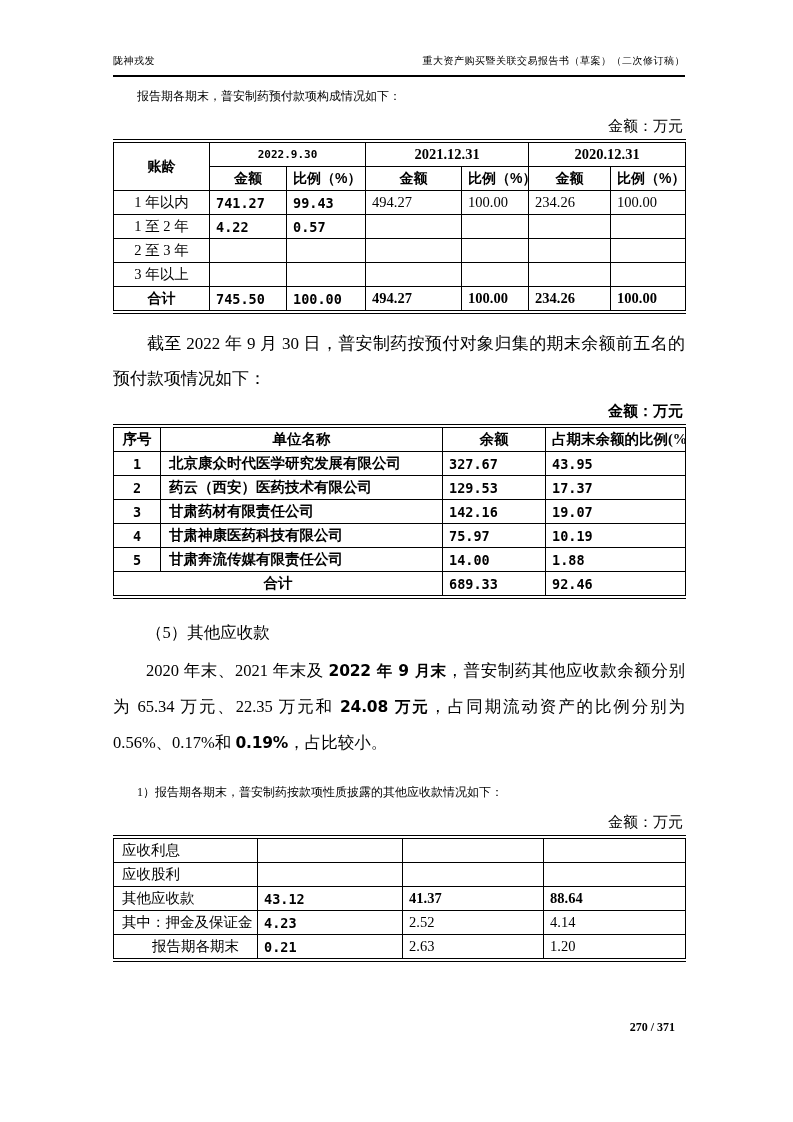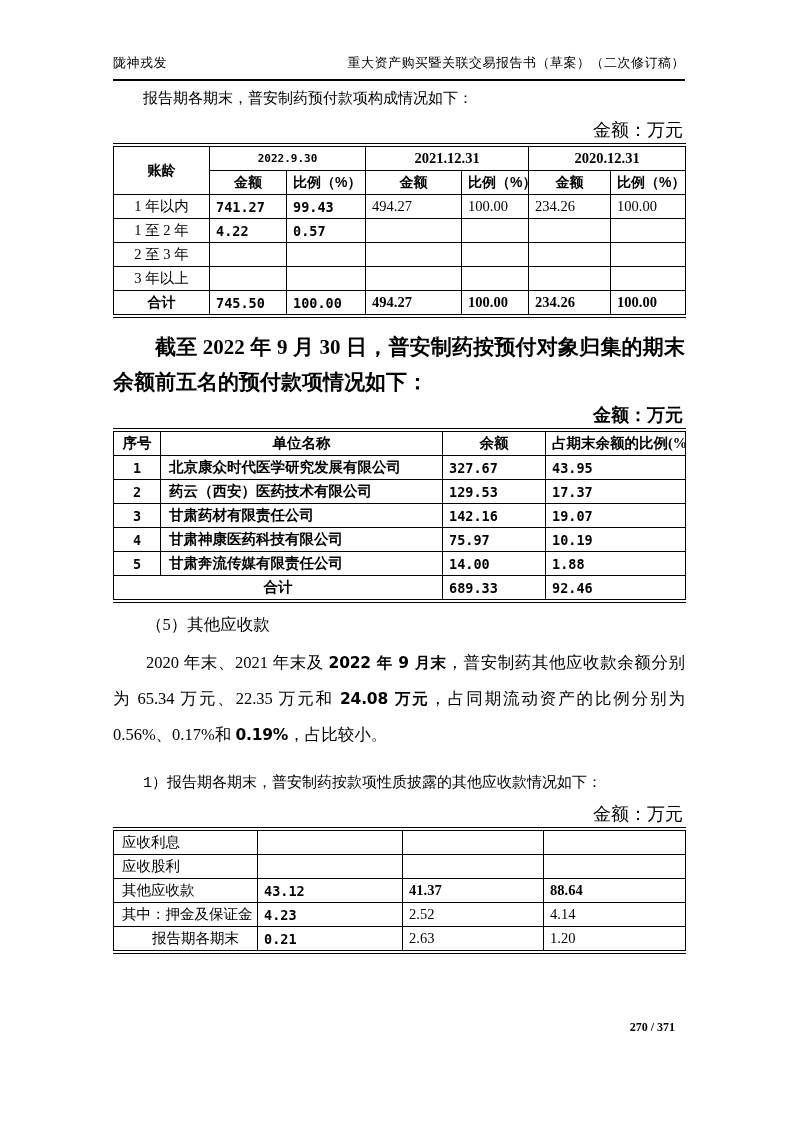--- a/index.html
+++ b/index.html
@@ -4,33 +4,33 @@
 <style>
   html,body{margin:0;padding:0;background:#fff;}
   body{
     width:793px;height:1122px;position:relative;overflow:hidden;
     font-family:"Liberation Serif","DejaVu Serif",serif;color:#000;
     -webkit-font-smoothing:antialiased;
   }
   .page-header{
     margin:54px 108px 0 113px;
     display:flex;justify-content:space-between;align-items:flex-end;
-    font-size:13px;letter-spacing:.5px;
+    font-size:10px;letter-spacing:.5px;
     padding-bottom:7px;border-bottom:2px solid #000;
   }
   .content{margin:0 108px 0 113px;width:572px;}
   p{margin:0;}
   .p-body{font-size:16.5px;line-height:40px;text-align:justify;margin-top:12px;}
-  .p-follow{font-size:15px;line-height:30px;text-indent:2em;margin-top:4px;font-family:Liberation Mono, monospace;}
+  .p-follow{font-size:12px;line-height:30px;text-indent:2em;margin-top:4px;}
   .emph{font-weight:bold;}
   .emph-num{font-weight:bold;font-family:"DejaVu Sans","Liberation Sans",sans-serif;font-size:15.5px;letter-spacing:-0.2px;}
-  .unit-line{font-size:18px;text-align:right;margin:6px 2px 4px 0;line-height:18px;}
+  .unit-line{font-size:15px;text-align:right;margin:6px 2px 4px 0;line-height:18px;}
   .unit-bold{font-weight:bold;}
-  .p-kai{font-weight:bold;font-size:21px;line-height:35px;text-align:justify;text-indent:2em;margin-top:12px;}
-  .h-sub{font-size:16.5px;line-height:28px;text-indent:2em;margin-top:8px;}
+  .p-kai{font-weight:normal;font-size:17px;line-height:35px;text-align:justify;text-indent:2em;margin-top:12px;}
+  .h-sub{font-size:16.5px;line-height:28px;text-indent:2em;margin-top:20px;}
 
   table{border-collapse:collapse;table-layout:fixed;width:572px;font-size:14.5px;
         border-top:4px double #000;border-bottom:4px double #000;padding-left:19px;}
   td,th{border:1px solid #000;padding:1px 6px;height:21px;overflow:hidden;
         white-space:nowrap;font-weight:normal;vertical-align:middle;}
   .hsans{font-family:"Liberation Sans","DejaVu Sans",sans-serif;font-weight:bold;text-align:center;font-size:14px;}
   .hserif-b{font-weight:bold;text-align:center;font-family:"Liberation Serif",serif;}
   .hmono-b{font-family:"DejaVu Sans Mono",monospace;font-weight:bold;text-align:center;font-size:11px;}
   .c{text-align:center;}
   .l{text-align:left;padding-left:8px;}

